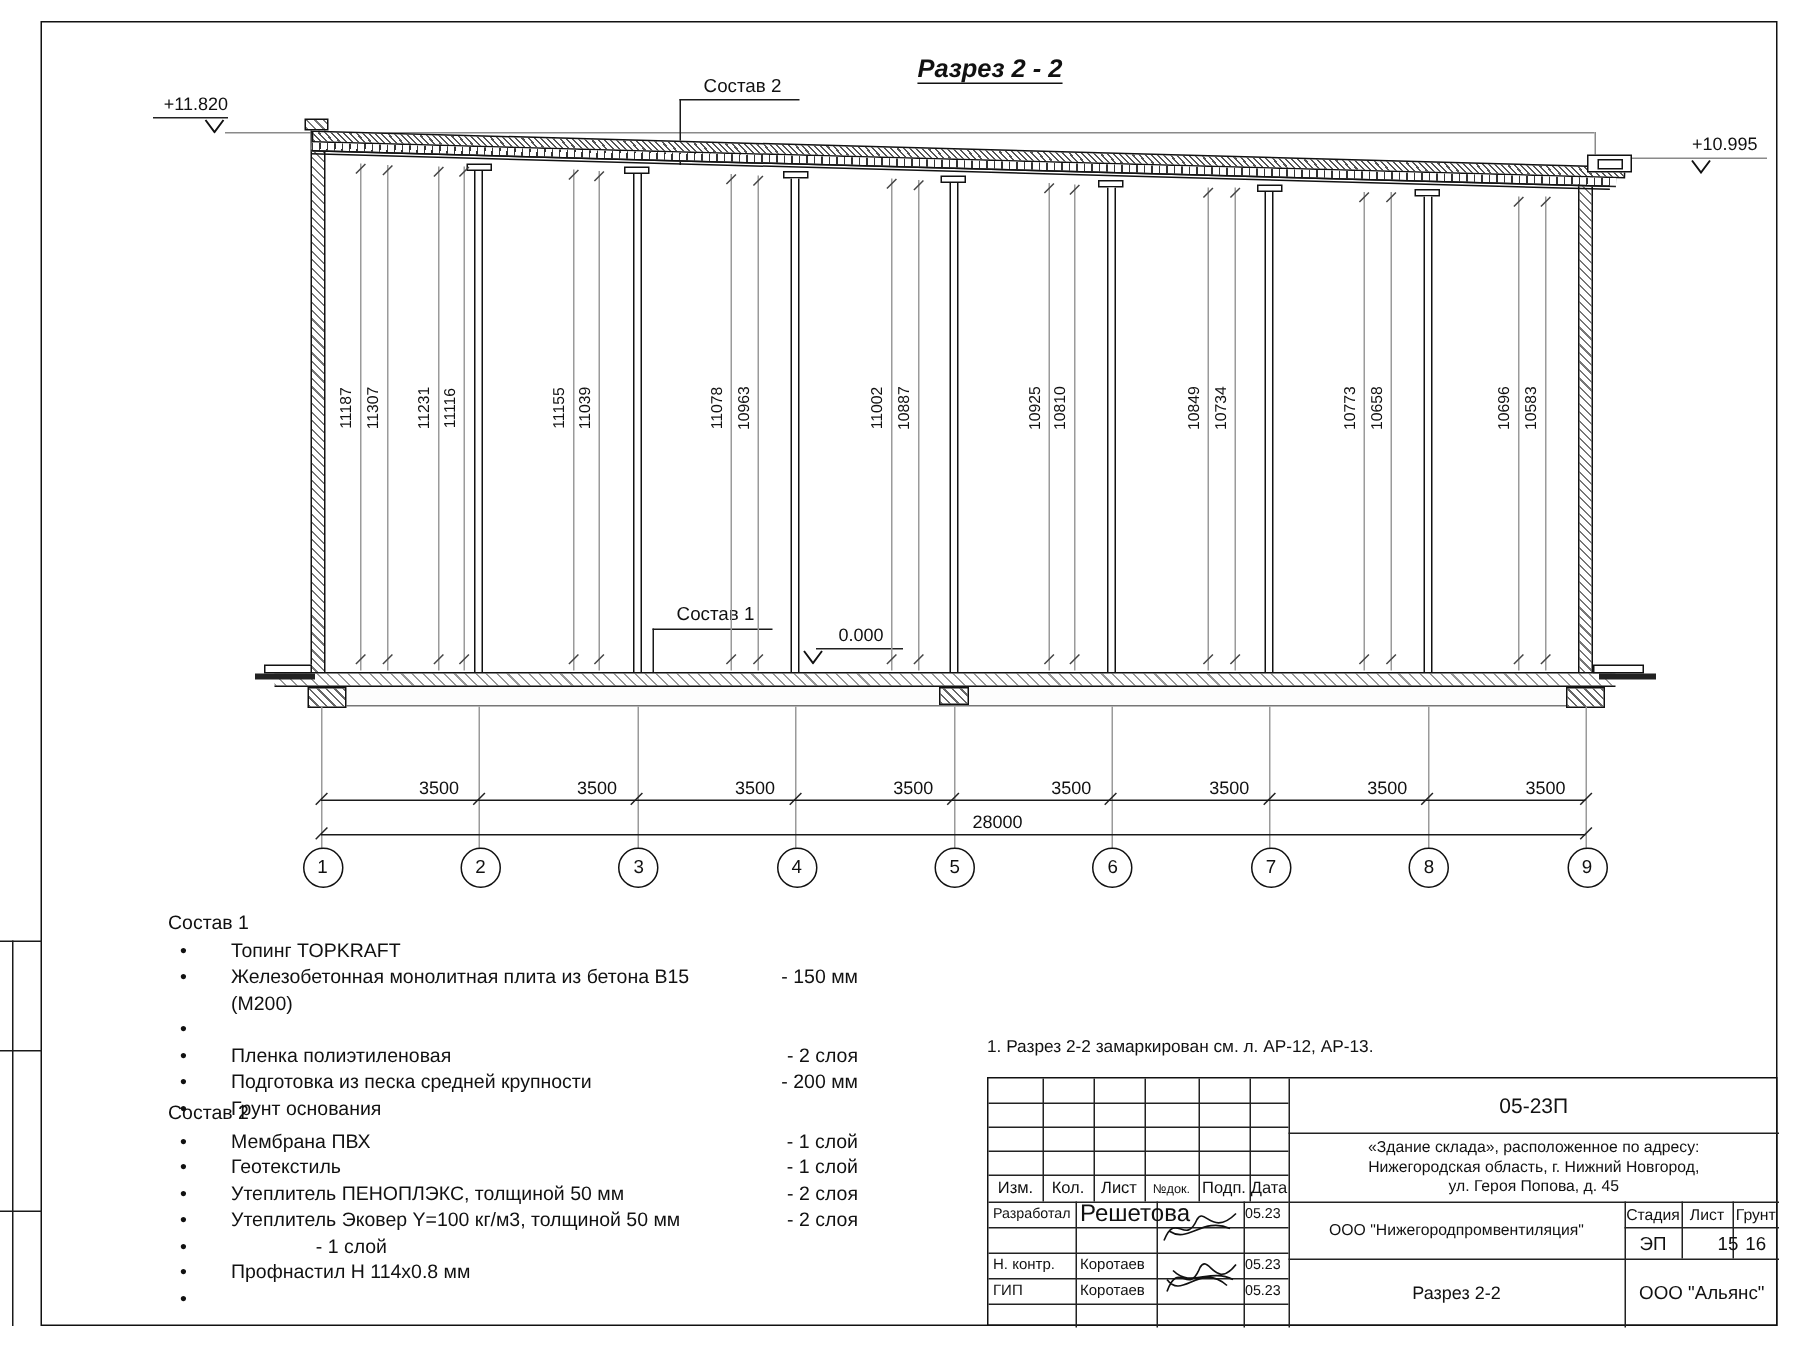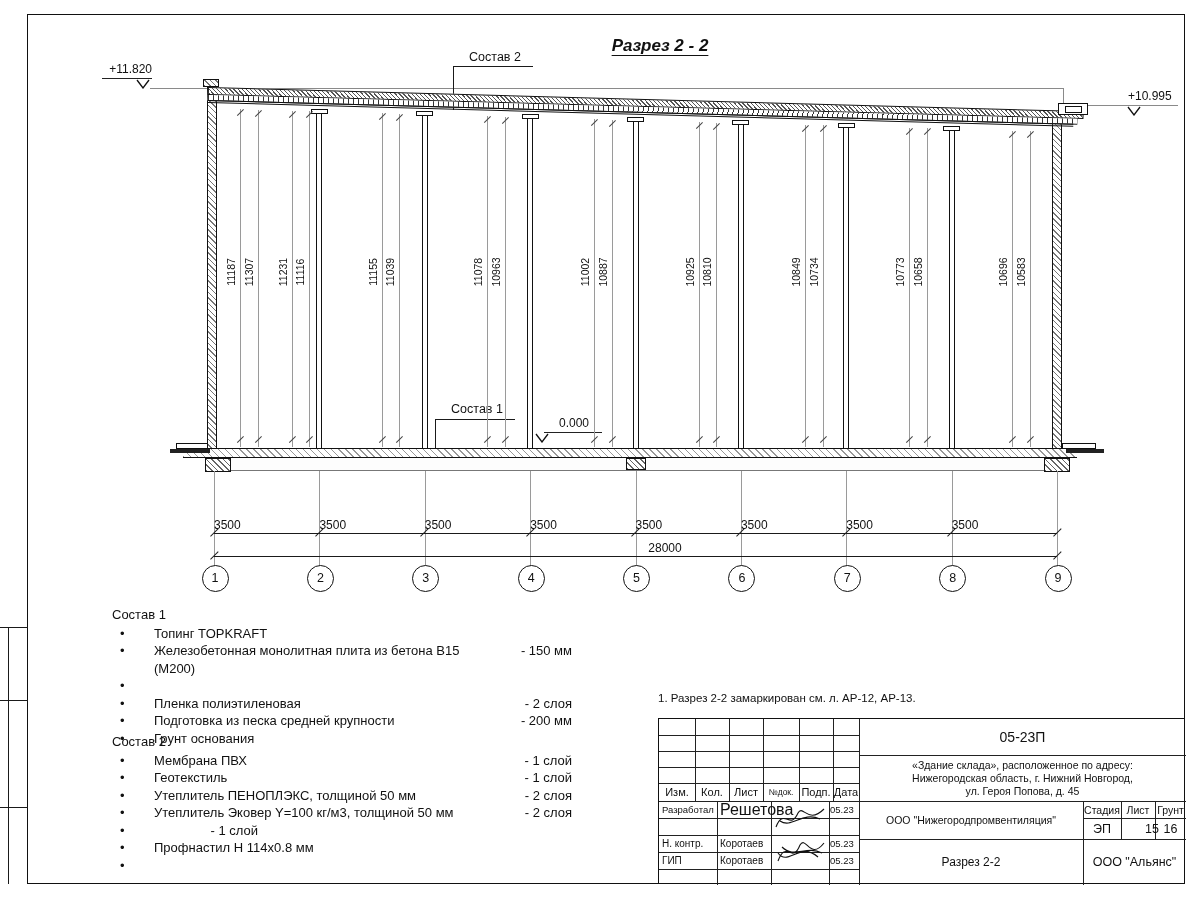--- a/index.html
+++ b/index.html
@@ -20,21 +20,21 @@
         border-bottom:1px solid #222;background-color:#fff;}
   .tick{position:absolute;width:11px;height:1.4px;background:#222;transform:rotate(-45deg);}
   .tick2{position:absolute;width:9px;height:1.2px;background:#444;transform:rotate(-45deg);}
   .dwg-title{position:absolute;left:555px;top:36px;width:210px;text-align:center;
              font-size:17px;font-style:italic;font-weight:bold;
              text-decoration:underline;text-underline-offset:4px;}
   .lvl{position:absolute;font-size:12px;}
   .callout{position:absolute;font-size:12.5px;}
   .vlabel{position:absolute;width:64px;height:12px;font-size:10.5px;text-align:center;
           transform:rotate(-90deg);transform-origin:center center;white-space:nowrap;}
-  .baydim{position:absolute;top:518px;width:92px;text-align:left;font-size:12px;}
+  .baydim{position:absolute;top:518px;width:92px;text-align:right;font-size:12px;}
   .bubble{position:absolute;top:565px;width:25px;height:25px;border:1.1px solid #111;border-radius:50%;
           background:#fff;text-align:center;line-height:25px;font-size:12.5px;}
   .spec{position:absolute;width:460px;font-size:13px;line-height:17.5px;}
   .spec .t{margin-bottom:1px;}
   .srow{display:flex;}
   .srow .b{width:34px;text-align:left;padding-left:8px;}
   .srow .x{flex:1;}
   .srow .q{width:104px;text-align:right;white-space:nowrap;}
   .note{position:absolute;left:658px;top:692px;font-size:11.5px;}
   .tb{position:absolute;left:658px;top:718px;width:527px;height:166px;border:1.6px solid #111;box-sizing:border-box;}

